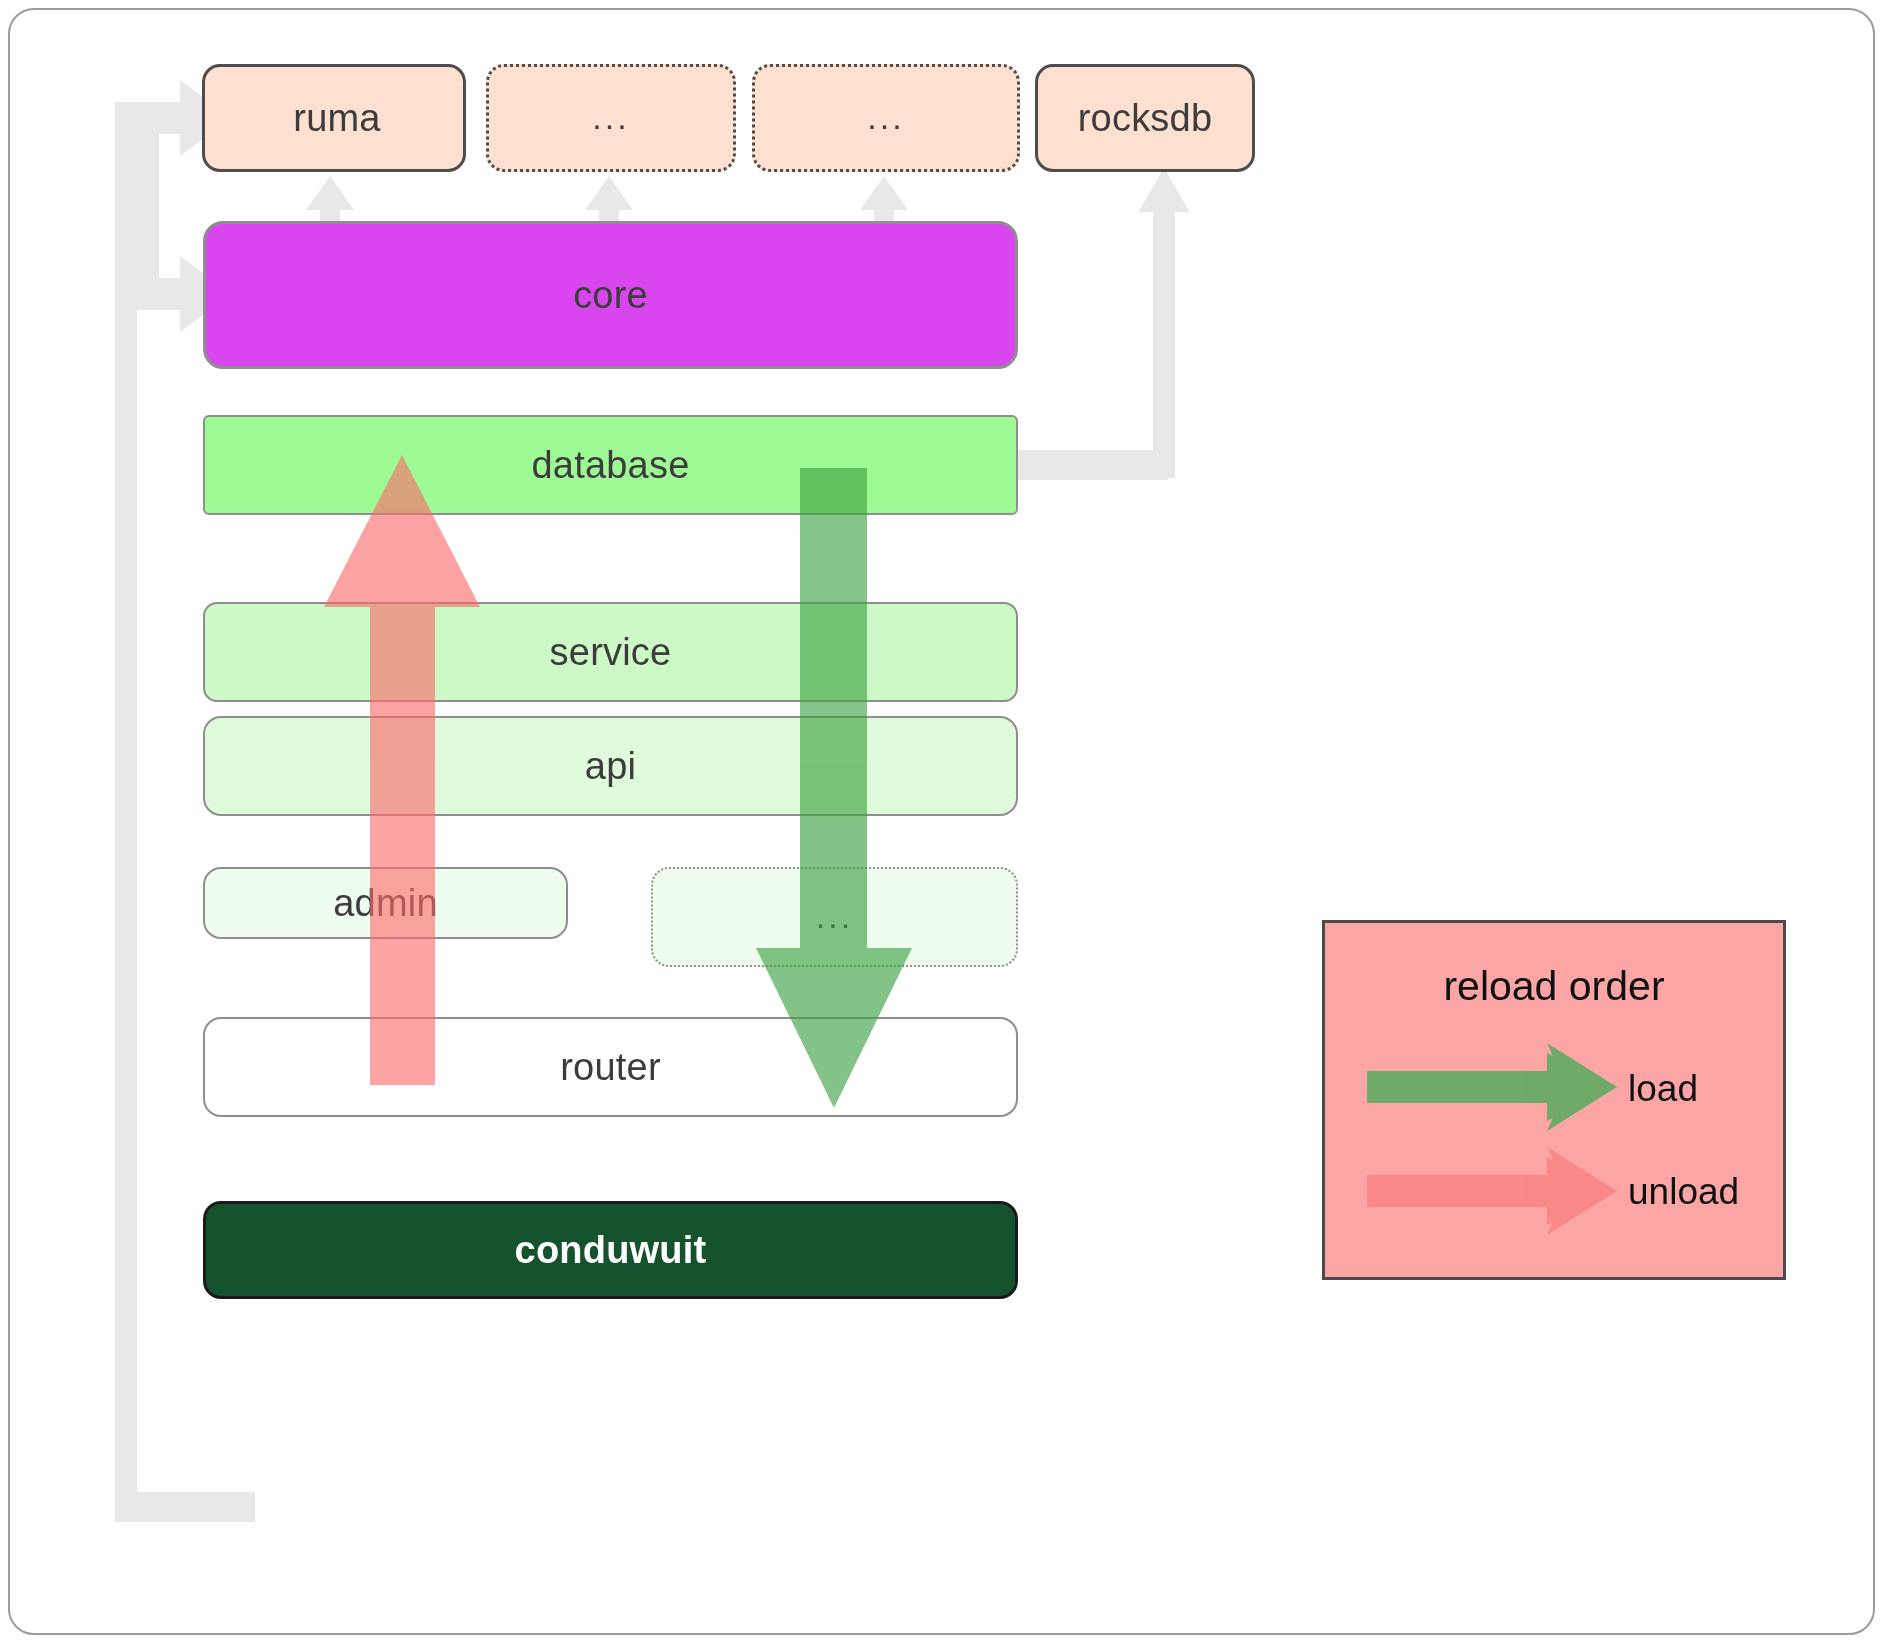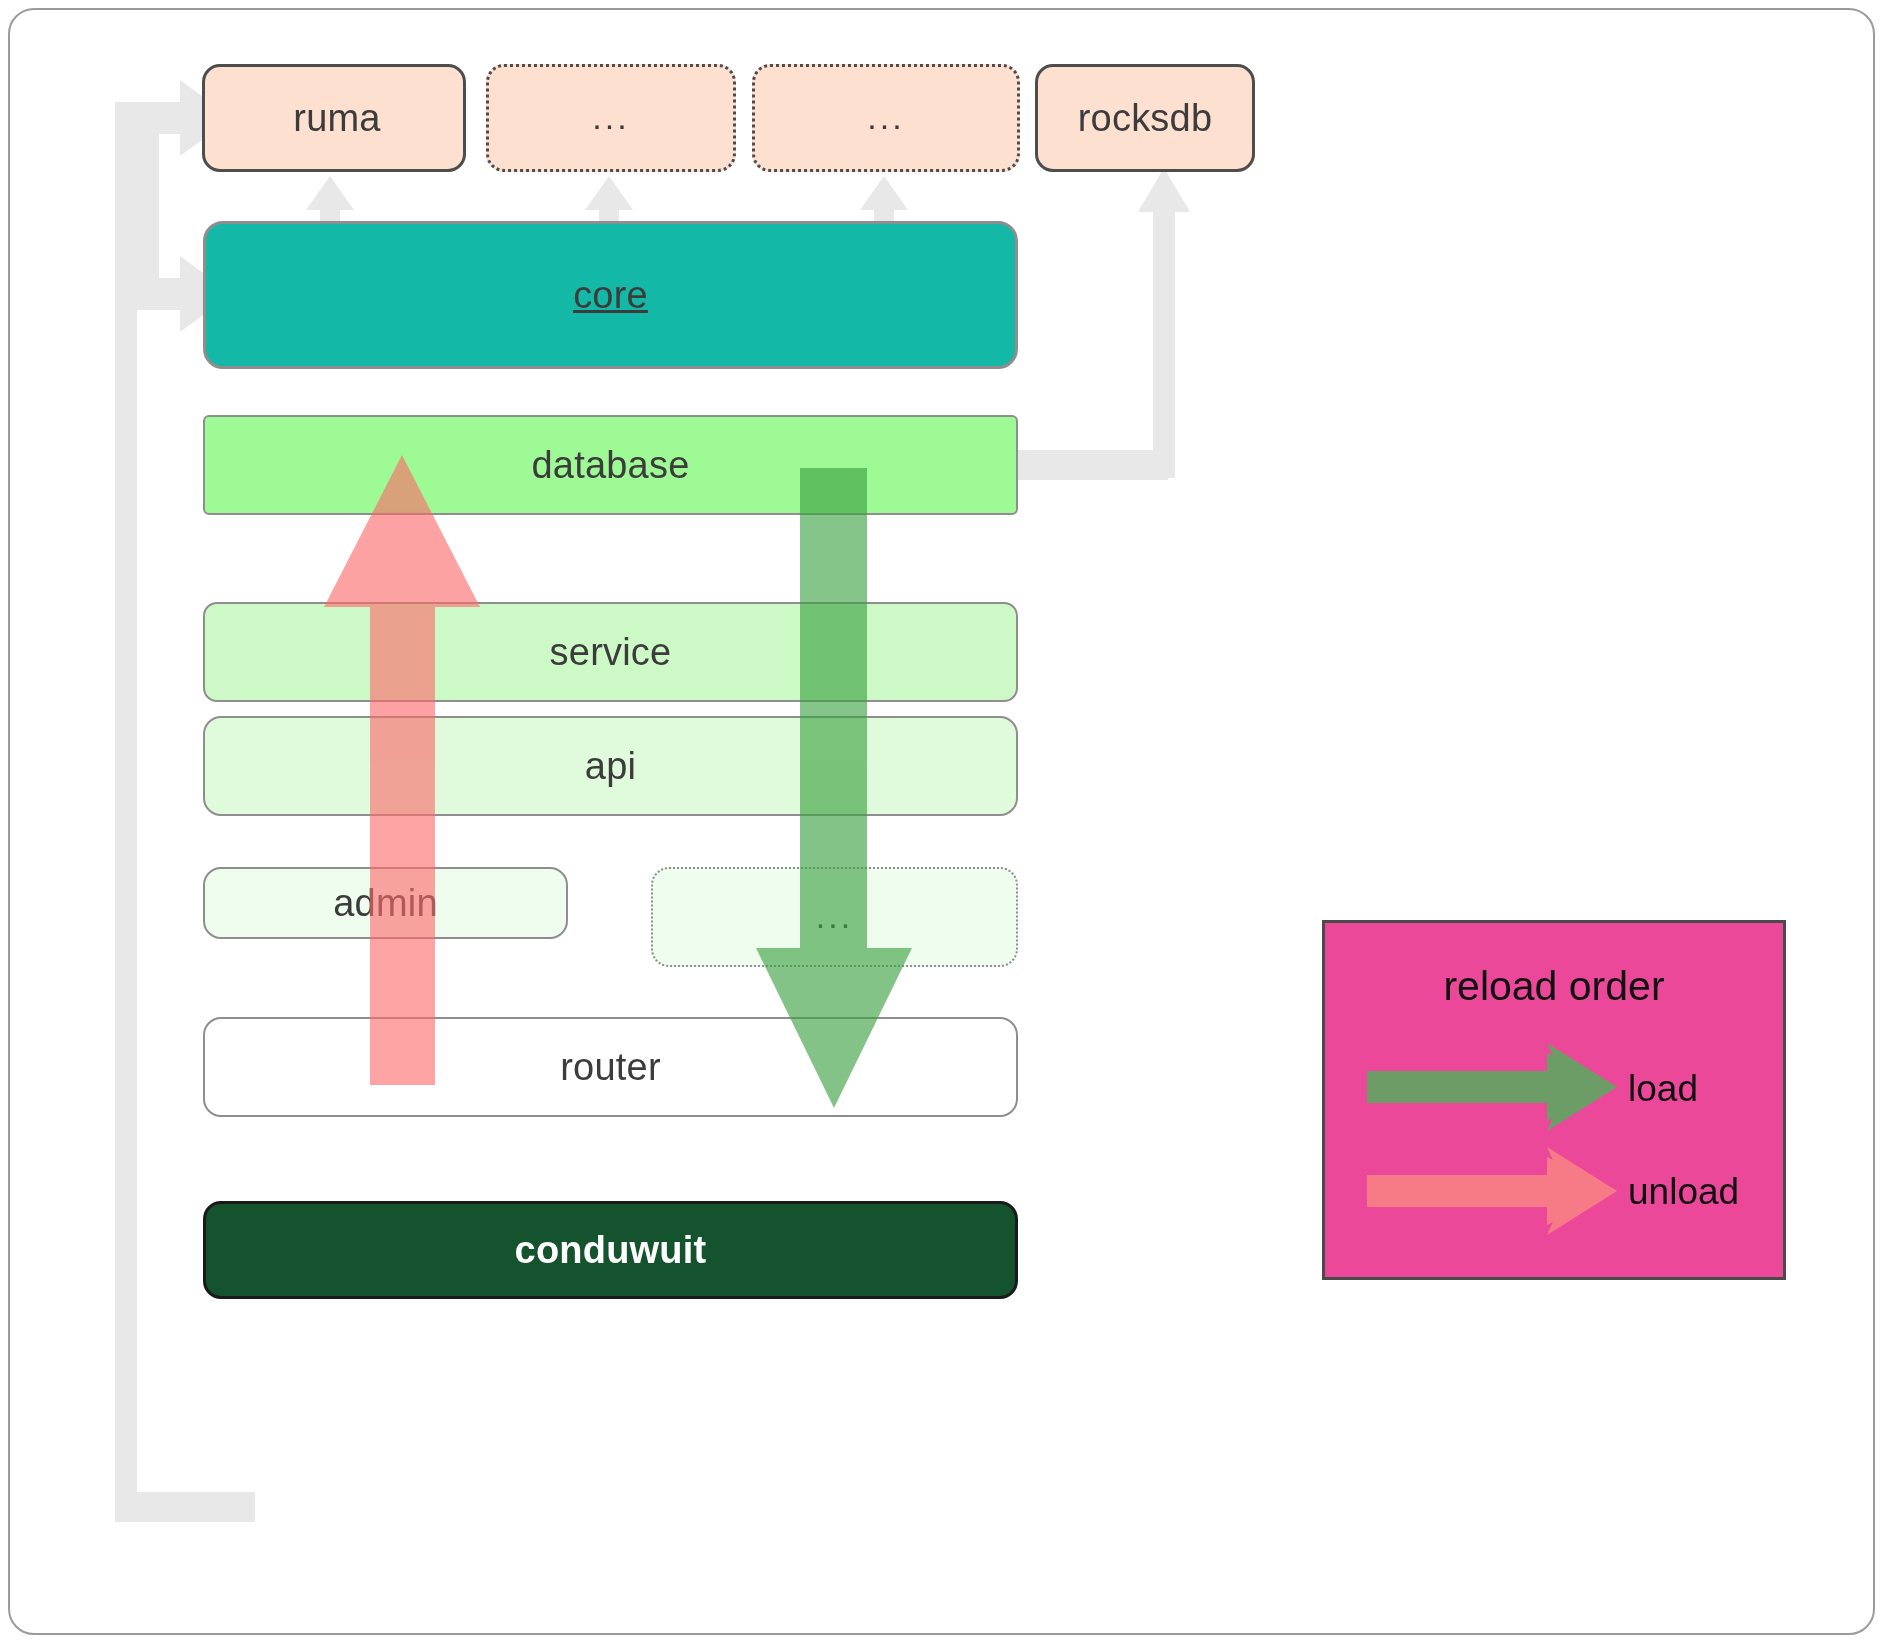--- a/index.html
+++ b/index.html
@@ -36,24 +36,23 @@
     border:3px solid #4d4d4d;
     border-radius:18px;
   }
   .dep-dotted{
     background:#fde0cf;
     border:3px dotted #4d4d4d;
     border-radius:18px;
   }
 
   .core-box{
-    background:#14b8a6;
+    background:#d946ef;
     border:3px solid #8e8e8e;
     border-radius:20px;
-    text-decoration:underline;
   }
   .db-box{
     background:#9dfa94;
     border:2px solid #8e8e8e;
     border-radius:6px;
   }
   .service-box{
     background:#cdf9c7;
     border:2px solid #8e8e8e;
     border-radius:14px;
@@ -103,21 +102,21 @@
   #arrows-over{z-index:6;}
 
   .box{z-index:3;}
   .box.db-box{z-index:4;}
 
   
   #legend{
     position:absolute;
     left:1322px;top:920px;
     width:464px;height:360px;
-    background:#ec4899;
+    background:#fca5a5;
     border:3px solid #4a4a4a;
     box-sizing:border-box;
     z-index:7;
   }
   #legend .legend-title{
     position:absolute;left:0;top:40px;width:100%;
     text-align:center;
     font-size:41px;color:#111;
   }
   #legend .legend-label{

